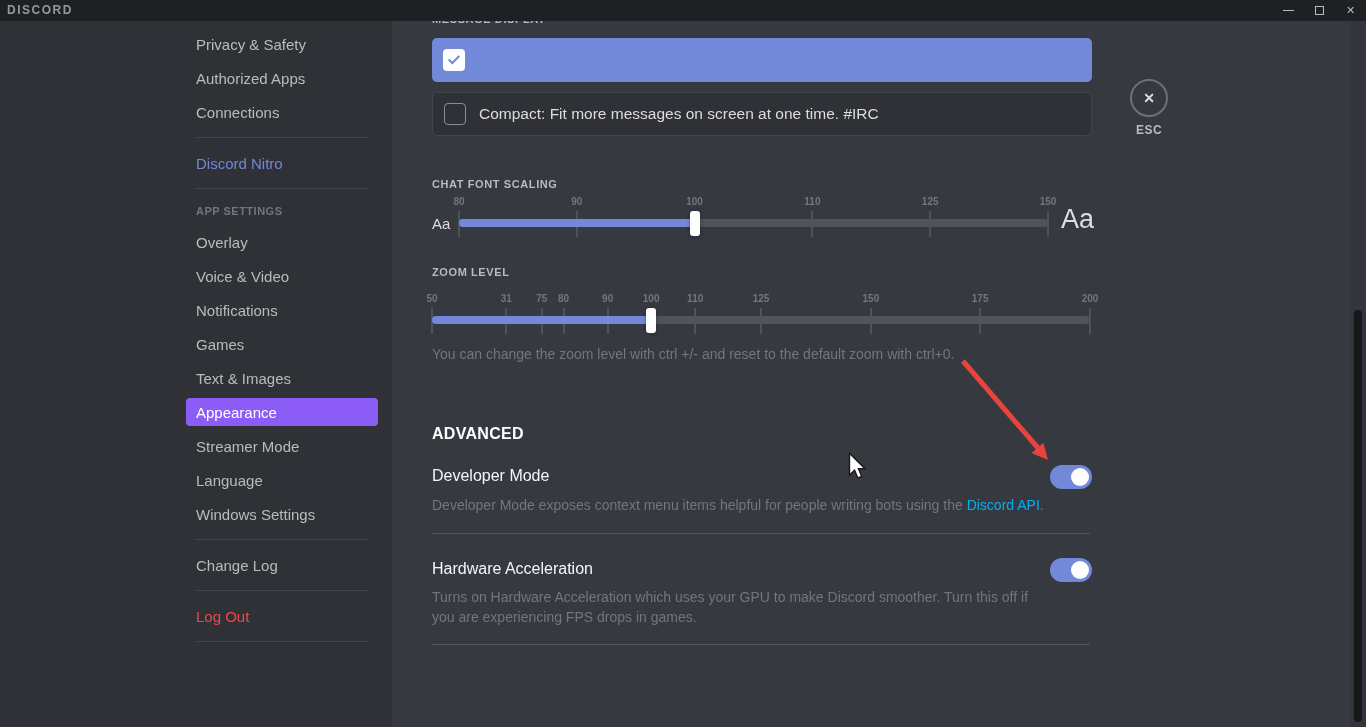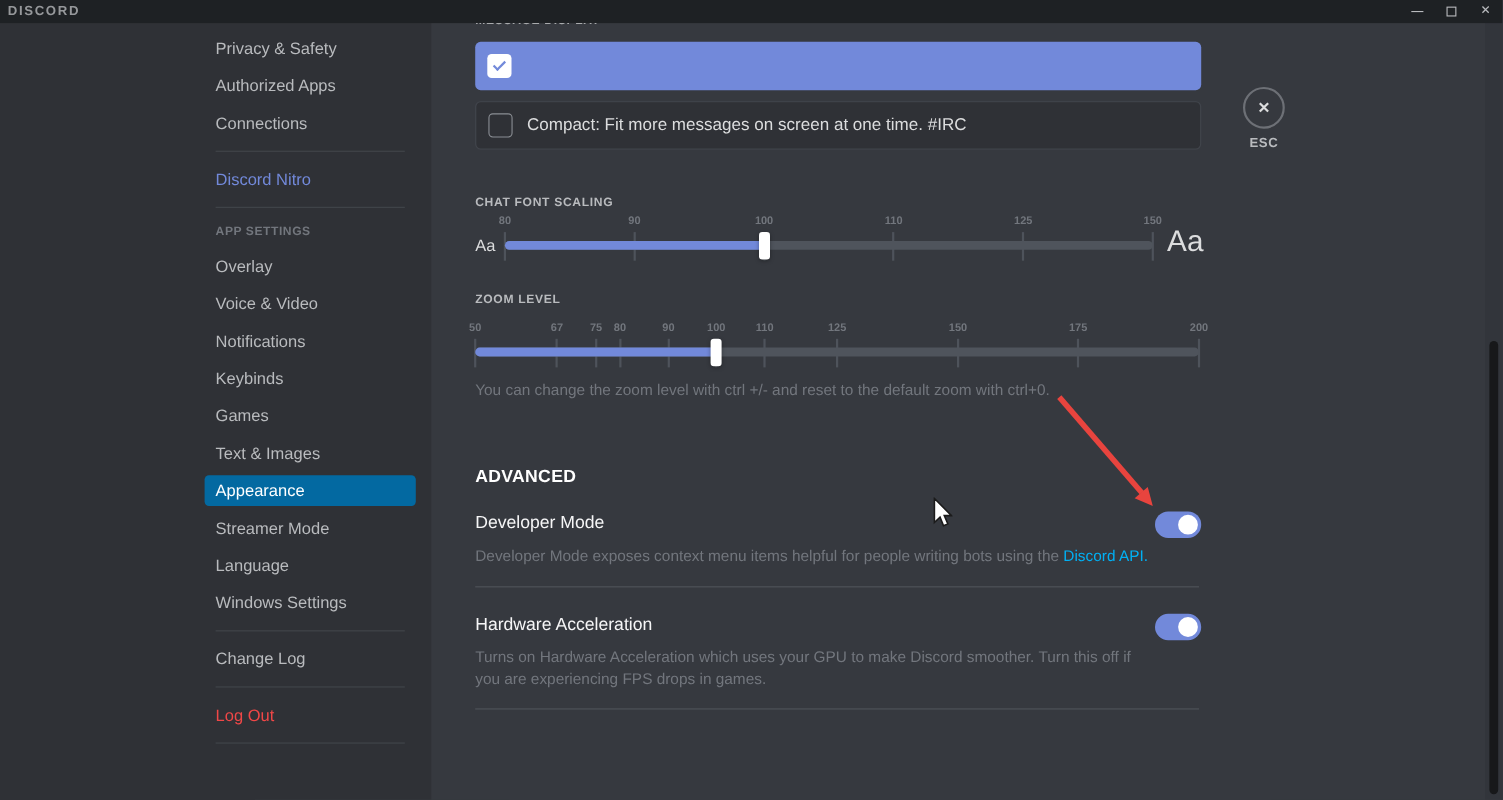--- a/index.html
+++ b/index.html
@@ -24,21 +24,21 @@
   .glyph-min { width:11px; height:1px; background:#b9bbbe; display:block; }
   .glyph-max { width:9px; height:9px; border:1px solid #b9bbbe; display:block; }
   .glyph-close { font-size:11px; line-height:1; }
   
   .left-panel { position:absolute; left:0; top:21px; width:392px; height:706px; background:#2f3136; }
   .nav { position:absolute; left:186px; top:0; width:192px; padding-top:6px; }
   .nav-item {
     height:34px; display:flex; align-items:center; padding-left:10px;
     font-size:15px; color:#b9bbbe; border-radius:4px; cursor:pointer;
   }
-  .nav-item.selected { height:28px; margin:3px 0; background:#0369a1; color:#ffffff; }
+  .nav-item.selected { height:28px; margin:3px 0; background:#8b5cf6; color:#ffffff; }
   .nav-item.nitro { color:#7289da; }
   .nav-item.danger { color:#f04747; }
   .nav-header {
     height:28px; display:flex; align-items:center; padding-left:10px;
     font-size:11px; font-weight:bold; letter-spacing:0.5px; color:#72767d;
   }
   .nav-divider { height:1px; background:#42464b; margin:8px 10px; }
   
   .main { position:absolute; left:432px; top:0; width:660px; height:727px; }
   .sec-header {
@@ -131,23 +131,20 @@
     <div class="nav-divider"></div>
     <div class="nav-header">APP SETTINGS</div>
     <div class="nav-item">
         <span>Overlay</span>
       </div>
     <div class="nav-item">
         <span>Voice &amp; Video</span>
       </div>
     <div class="nav-item">
         <span>Notifications</span>
-      </div>
-    <div class="nav-item">
-        <span>Keybinds</span>
       </div>
     <div class="nav-item">
         <span>Games</span>
       </div>
     <div class="nav-item">
         <span>Text &amp; Images</span>
       </div>
     <div class="nav-item selected">
         <span>Appearance</span>
       </div>
@@ -218,21 +215,21 @@
       <div class="tick-line" style="left: 33.3%;"></div>
       <div class="tick-line" style="left: 26.7%;"></div>
       <div class="tick-line" style="left: 20%;"></div>
       <div class="tick-line" style="left: 16.7%;"></div>
       <div class="tick-line" style="left: 11.3%;"></div>
       <div class="tick-line" style="left: 0%;"></div>
     <div class="slider-track"></div>
     <div class="slider-fill" style="width: 33.3%;"></div>
     <div class="slider-handle" style="left: 33.3%;"></div>
   <span class="tick-label" style="left: 0%;">50</span>
-      <span class="tick-label" style="left: 11.3%;">67</span>
+      <span class="tick-label" style="left: 11.3%;">31</span>
       <span class="tick-label" style="left: 16.7%;">75</span>
       <span class="tick-label" style="left: 20%;">80</span>
       <span class="tick-label" style="left: 26.7%;">90</span>
       <span class="tick-label" style="left: 33.3%;">100</span>
       <span class="tick-label" style="left: 40%;">110</span>
       <span class="tick-label" style="left: 50%;">125</span>
       <span class="tick-label" style="left: 66.7%;">150</span>
       <span class="tick-label" style="left: 83.3%;">175</span>
       <span class="tick-label" style="left: 100%;">200</span>
     </div>

